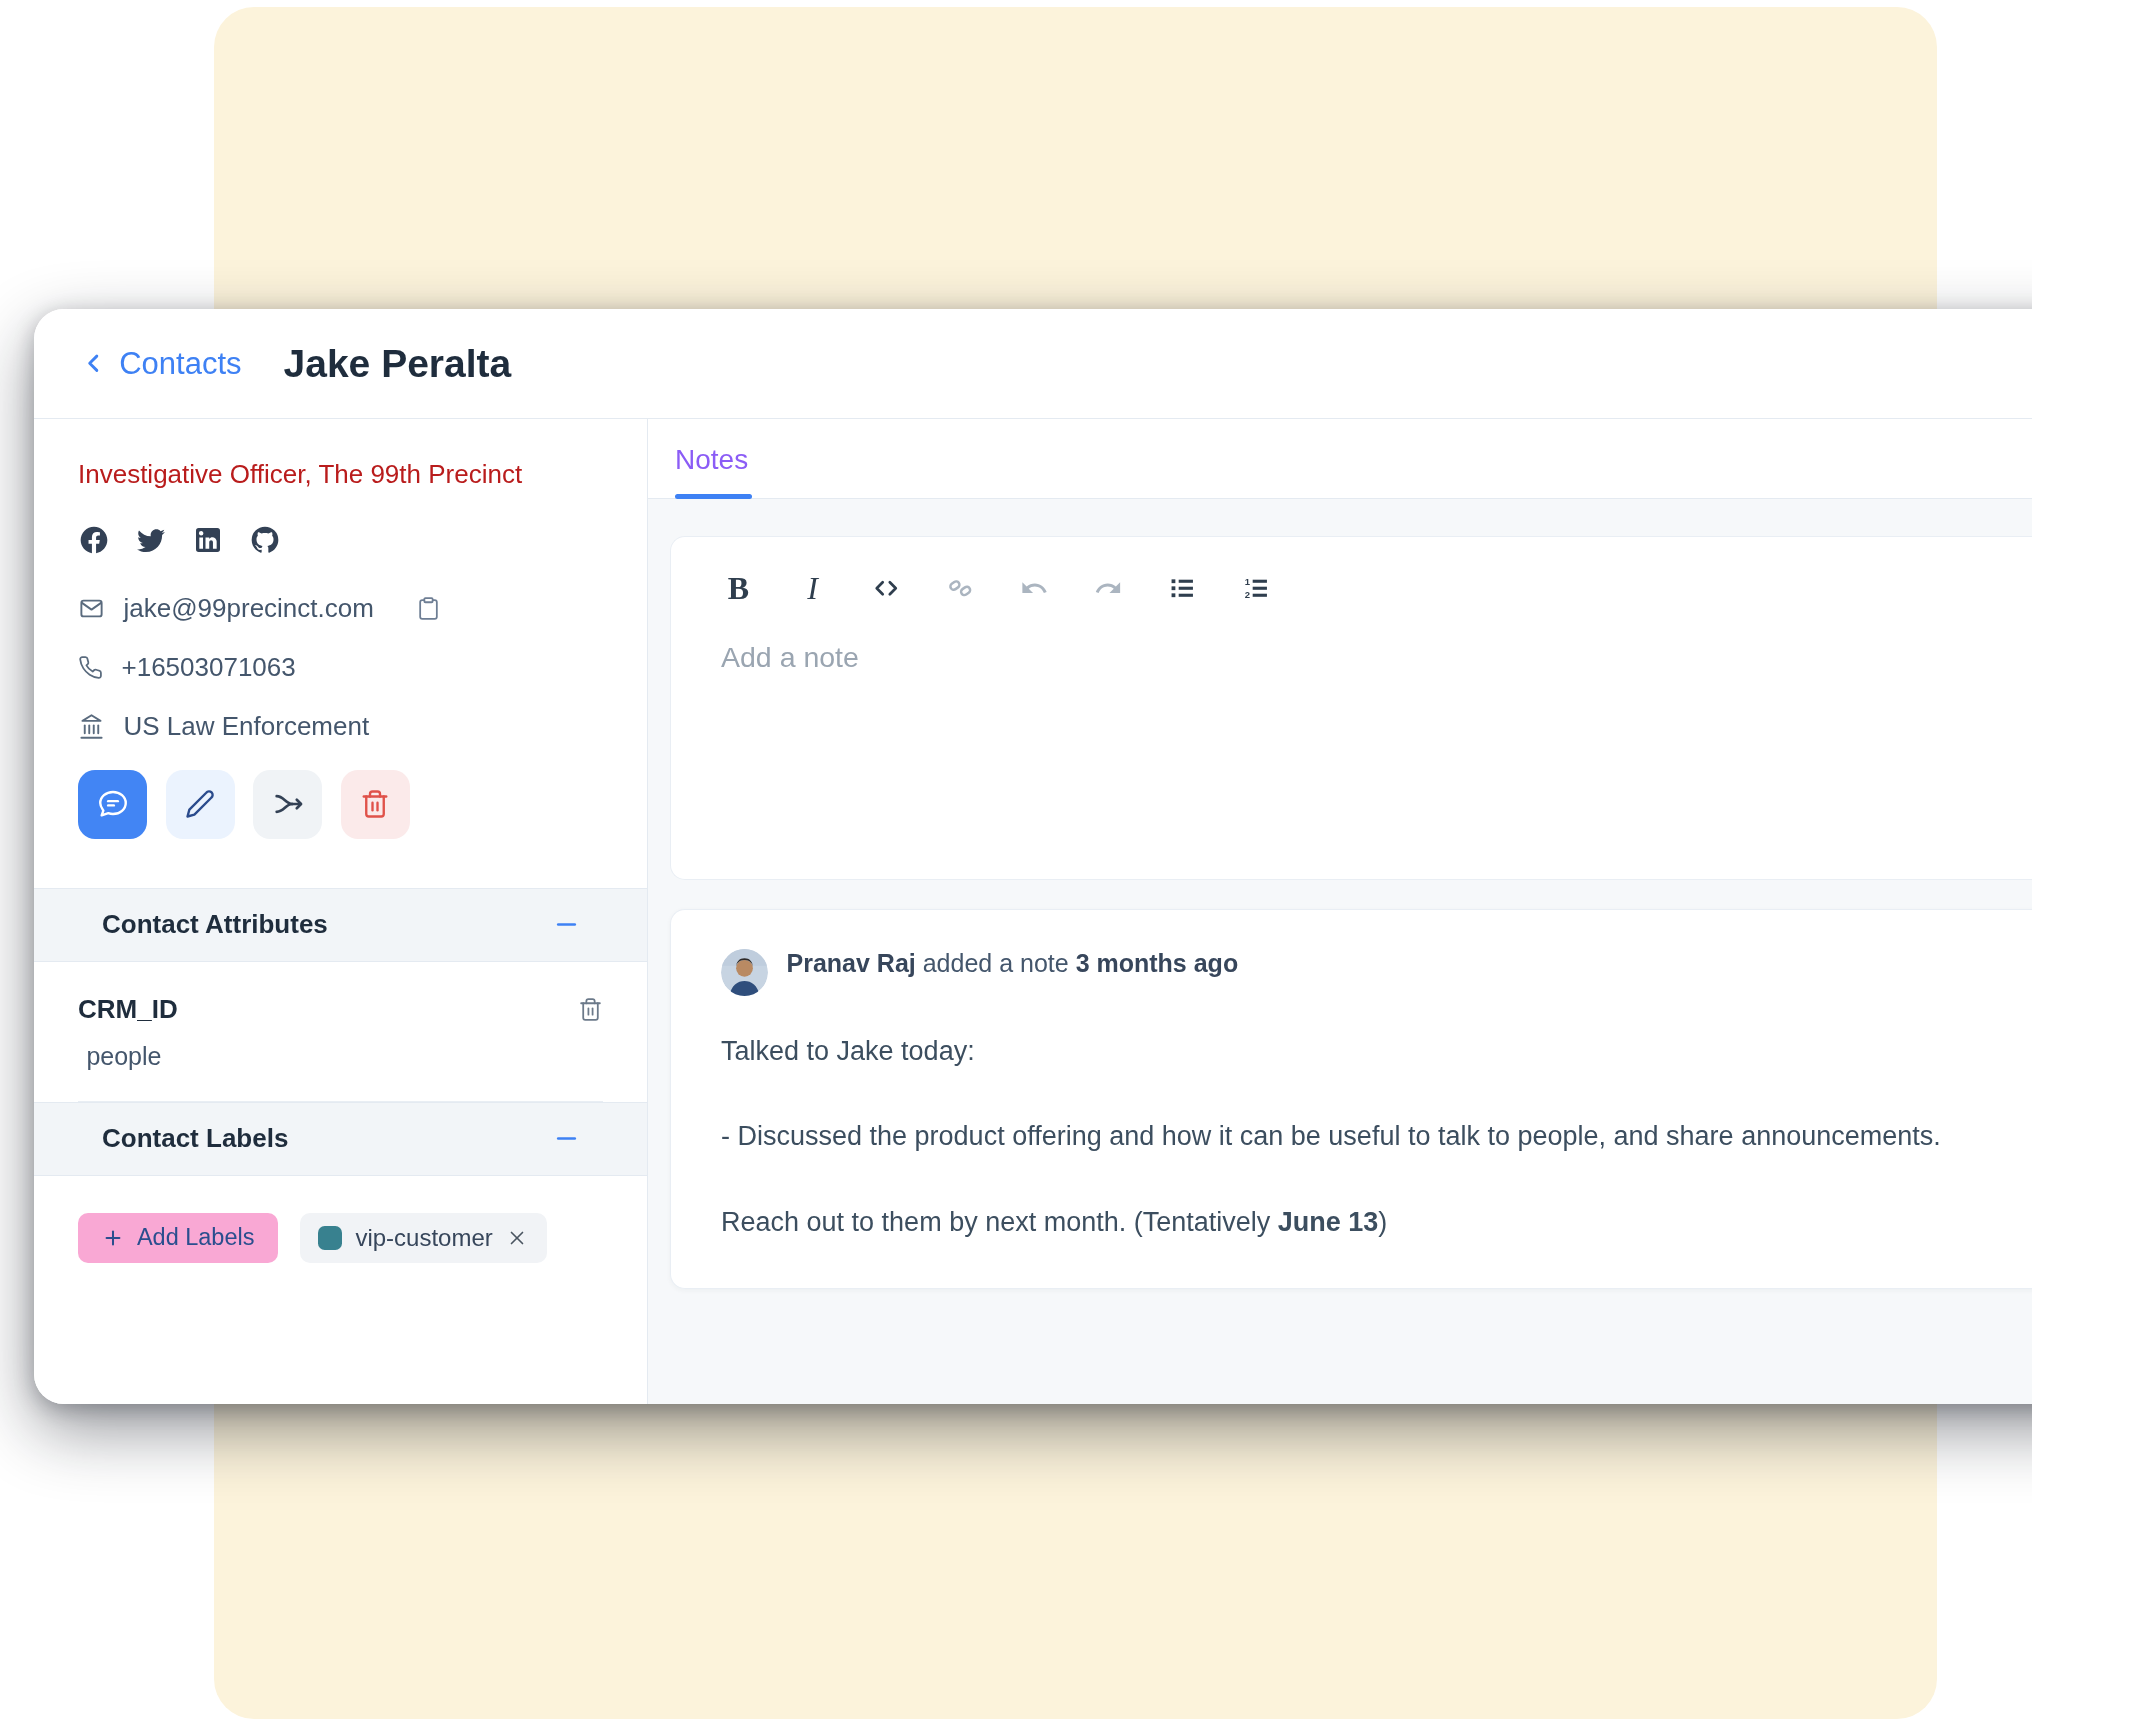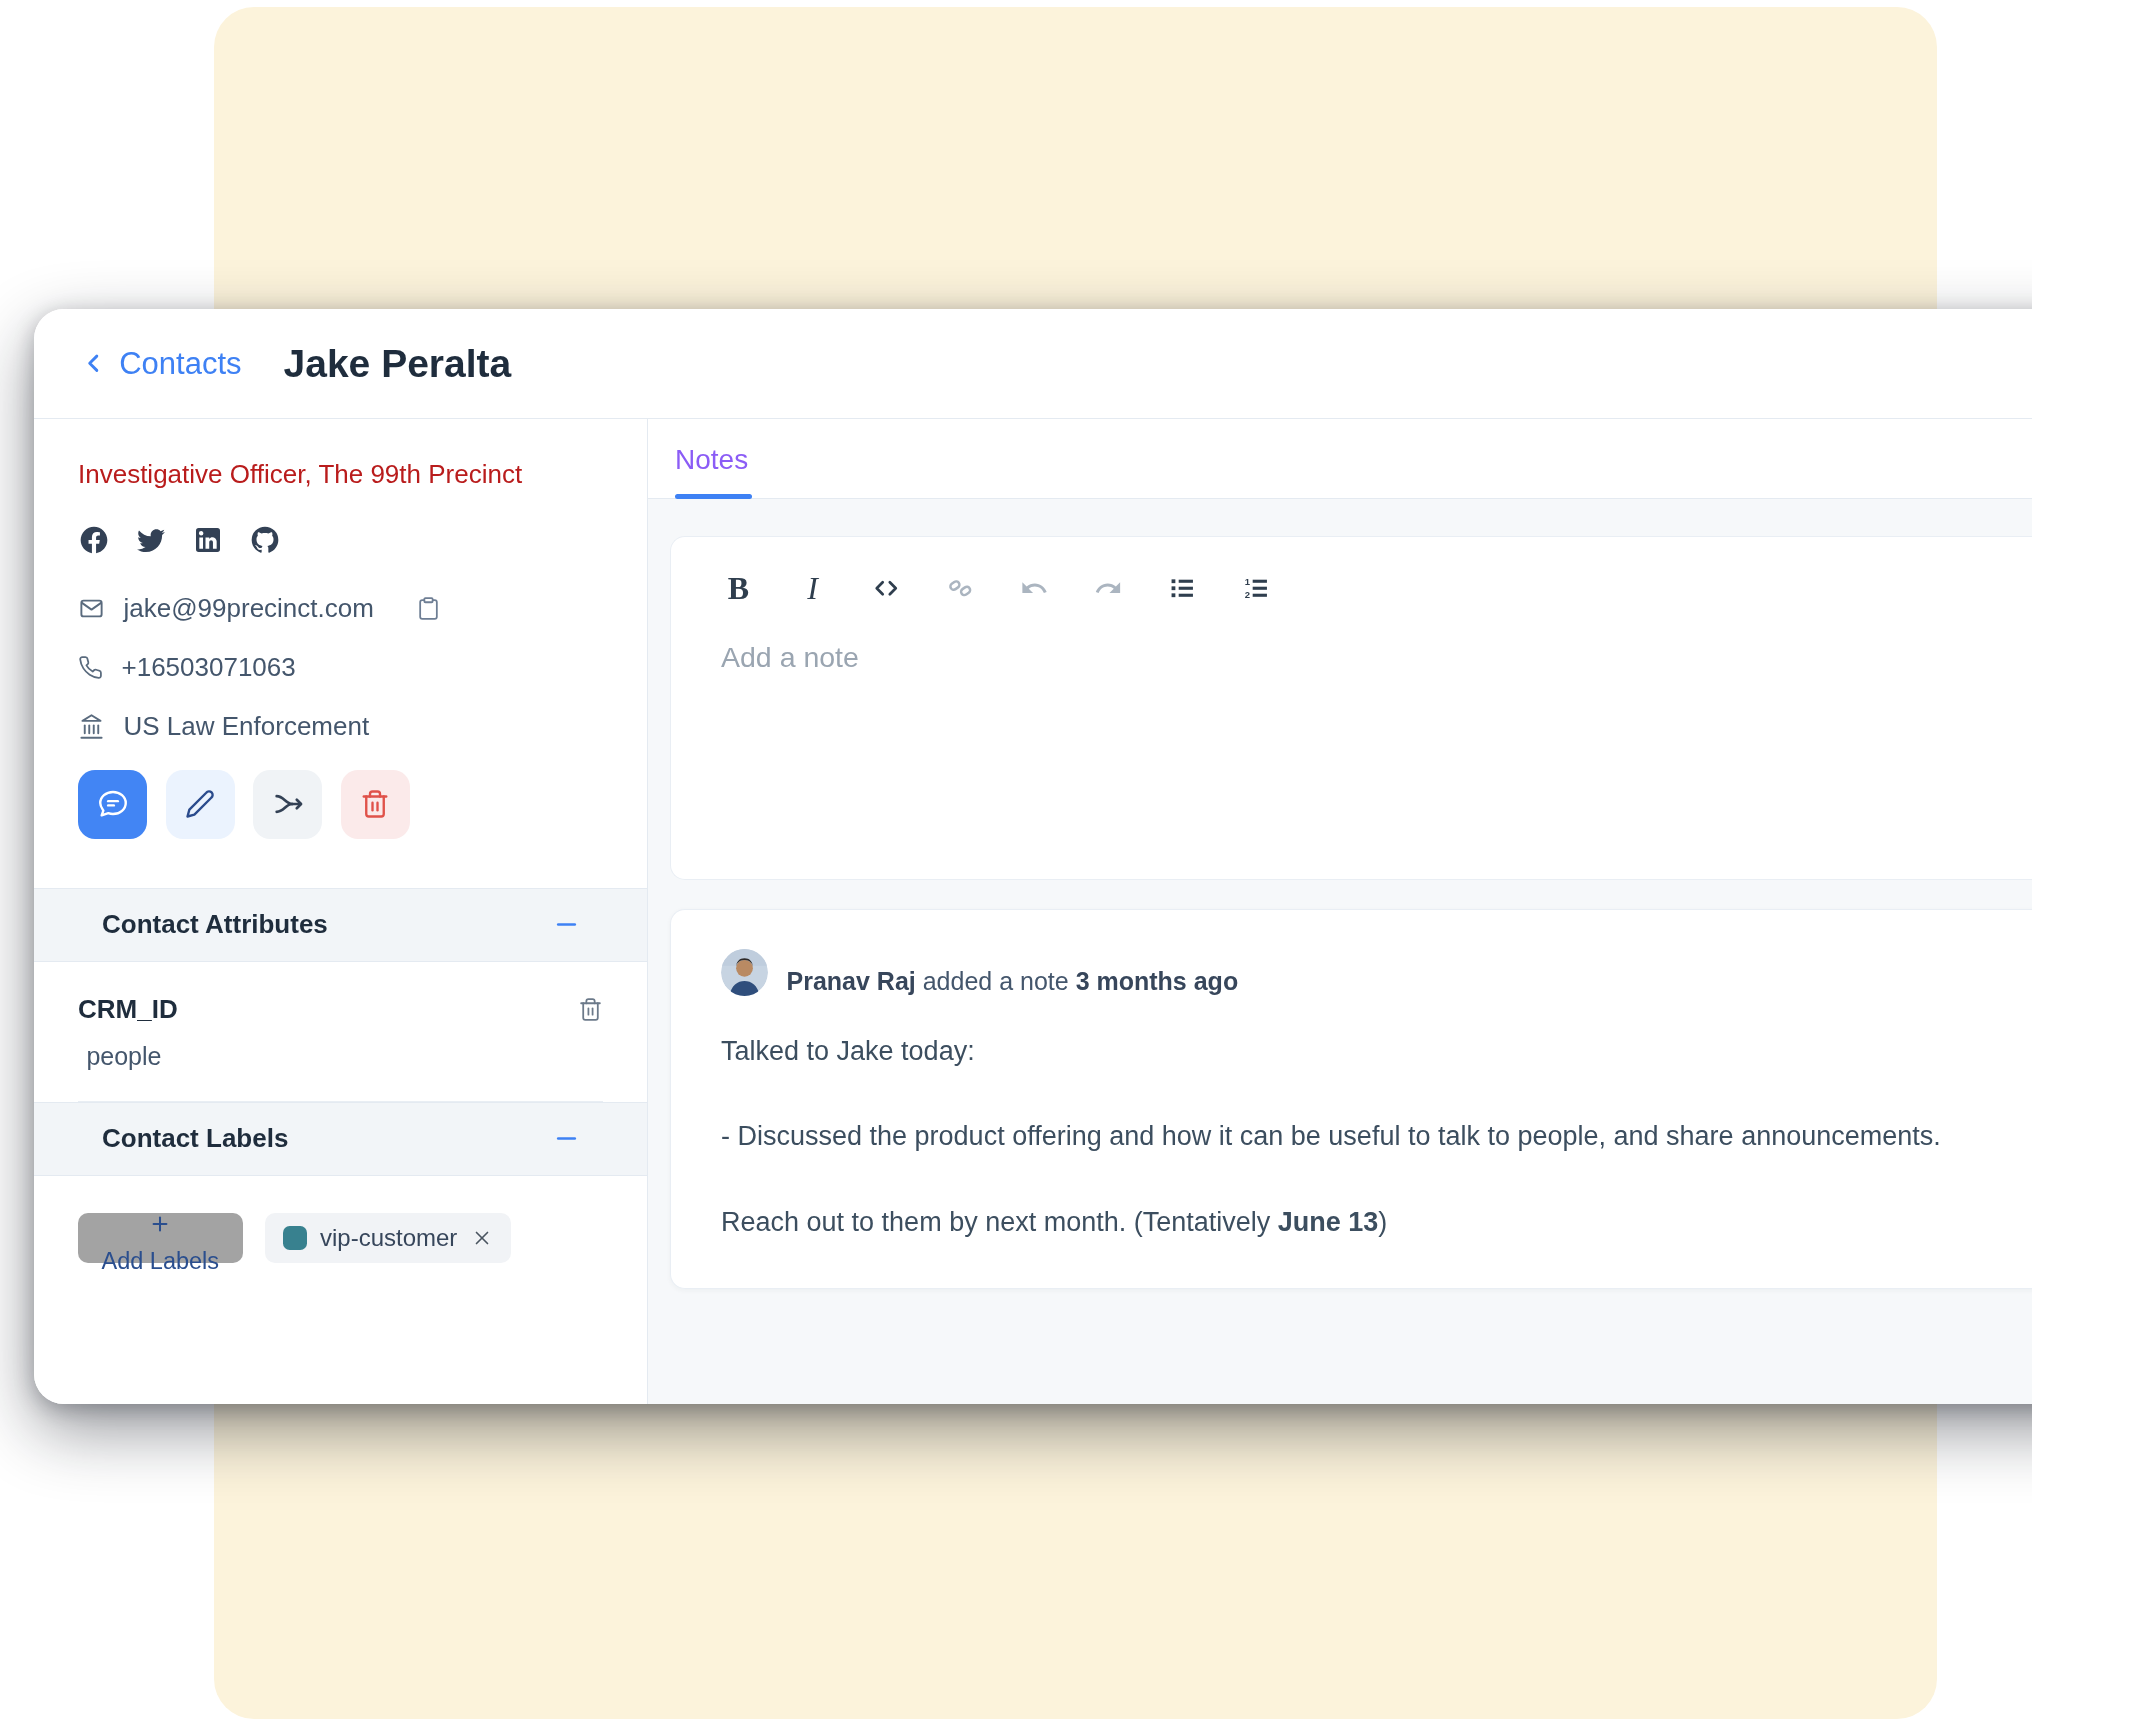--- a/index.html
+++ b/index.html
@@ -44,22 +44,22 @@
   .attr-block{padding:32px 44px 0 44px;}
   .attr-name-row{display:flex;align-items:center;justify-content:space-between;}
   .attr-name{font-size:26px;font-weight:600;color:#1F2D3D;}
   .icon-btn{background:none;border:none;padding:0;display:flex;align-items:center;cursor:pointer;}
   .attr-value{font-size:25px;color:#44566C;margin:17px 0 0 8.4px;}
   .attr-divider{border-top:0.8px solid #E9EEF4;margin-top:30px;}
   .add-attr{display:flex;align-items:center;gap:17px;color:#3E81F4;font-size:25px;font-weight:500;
             padding:35px 44px 39px;cursor:pointer;}
 
   .labels-row{display:flex;align-items:center;gap:22px;padding:37px 44px;}
-  .add-labels-btn{display:flex;align-items:center;gap:13.4px;background:#a3a3a3;border:none;border-radius:10px;
-                  height:50px;padding:0 23.5px;color:#2A4E8E;font-size:23.5px;font-weight:500;cursor:pointer;flex-direction:column;}
+  .add-labels-btn{display:flex;align-items:center;gap:13.4px;background:#f9a8d4;border:none;border-radius:10px;
+                  height:50px;padding:0 23.5px;color:#2A4E8E;font-size:23.5px;font-weight:500;cursor:pointer;}
   .chip{display:flex;align-items:center;gap:13.4px;background:#F1F3F6;border-radius:10px;height:50px;
         padding:0 18.5px;font-size:24px;color:#37465B;}
   .chip-swatch{width:23.5px;height:23.5px;border-radius:6.7px;background:#38818F;}
   .chip-x{background:none;border:none;padding:0;display:flex;align-items:center;cursor:pointer;}
 
   
   .notes-panel{flex:1;display:flex;flex-direction:column;min-width:0;background:#fff;}
   .tab-row{flex:0 0 79px;display:flex;align-items:flex-end;padding:0 0 0 27px;border-bottom:0.8px solid #E4EAF1;}
   .tab{position:relative;color:#8b5cf6;font-size:28px;font-weight:500;padding:0 3.4px 22px 0;cursor:pointer;}
   .tab-underline{position:absolute;left:0;bottom:-0.8px;width:100%;height:5px;background:#3E81F4;border-radius:2.5px;}
@@ -69,21 +69,21 @@
   .toolbar{display:flex;align-items:center;gap:39px;}
   .tb{width:35px;height:35px;display:flex;align-items:center;justify-content:center;background:none;border:none;
       padding:0;cursor:pointer;}
   .tb-bold{font-family:"Liberation Serif",serif;font-weight:700;font-size:32px;color:#2F3E4E;}
   .tb-italic{font-family:"Liberation Serif",serif;font-style:italic;font-size:32px;color:#2F3E4E;}
   .editor-placeholder{margin-top:35px;font-size:28.5px;color:#9AA5B1;}
   .editor-input{outline:none;min-height:134px;}
 
   .note-card{background:#fff;border:0.8px solid #E9EEF4;border-right:none;border-radius:15px 0 0 15px;
              margin-top:28.5px;padding:39px 50px 44px 50px;box-shadow:0 1.7px 5px rgba(30,40,60,.04);}
-  .note-header{display:flex;align-items:flex-end;gap:18.5px;margin-bottom:35px;}
+  .note-header{display:flex;align-items:flex-start;gap:18.5px;margin-bottom:35px;}
   .avatar{width:47px;height:47px;border-radius:50%;overflow:hidden;flex:0 0 47px;}
   .note-meta{font-size:25px;color:#44566C;}
   .meta-strong{font-weight:600;color:#37465B;}
   .note-body{font-size:27px;color:#3C4E5F;line-height:1.55;}
   .note-body p{margin:0;}
   .p-gap{margin-top:44px !important;}
 </style>
 </head>
 <body>
 

